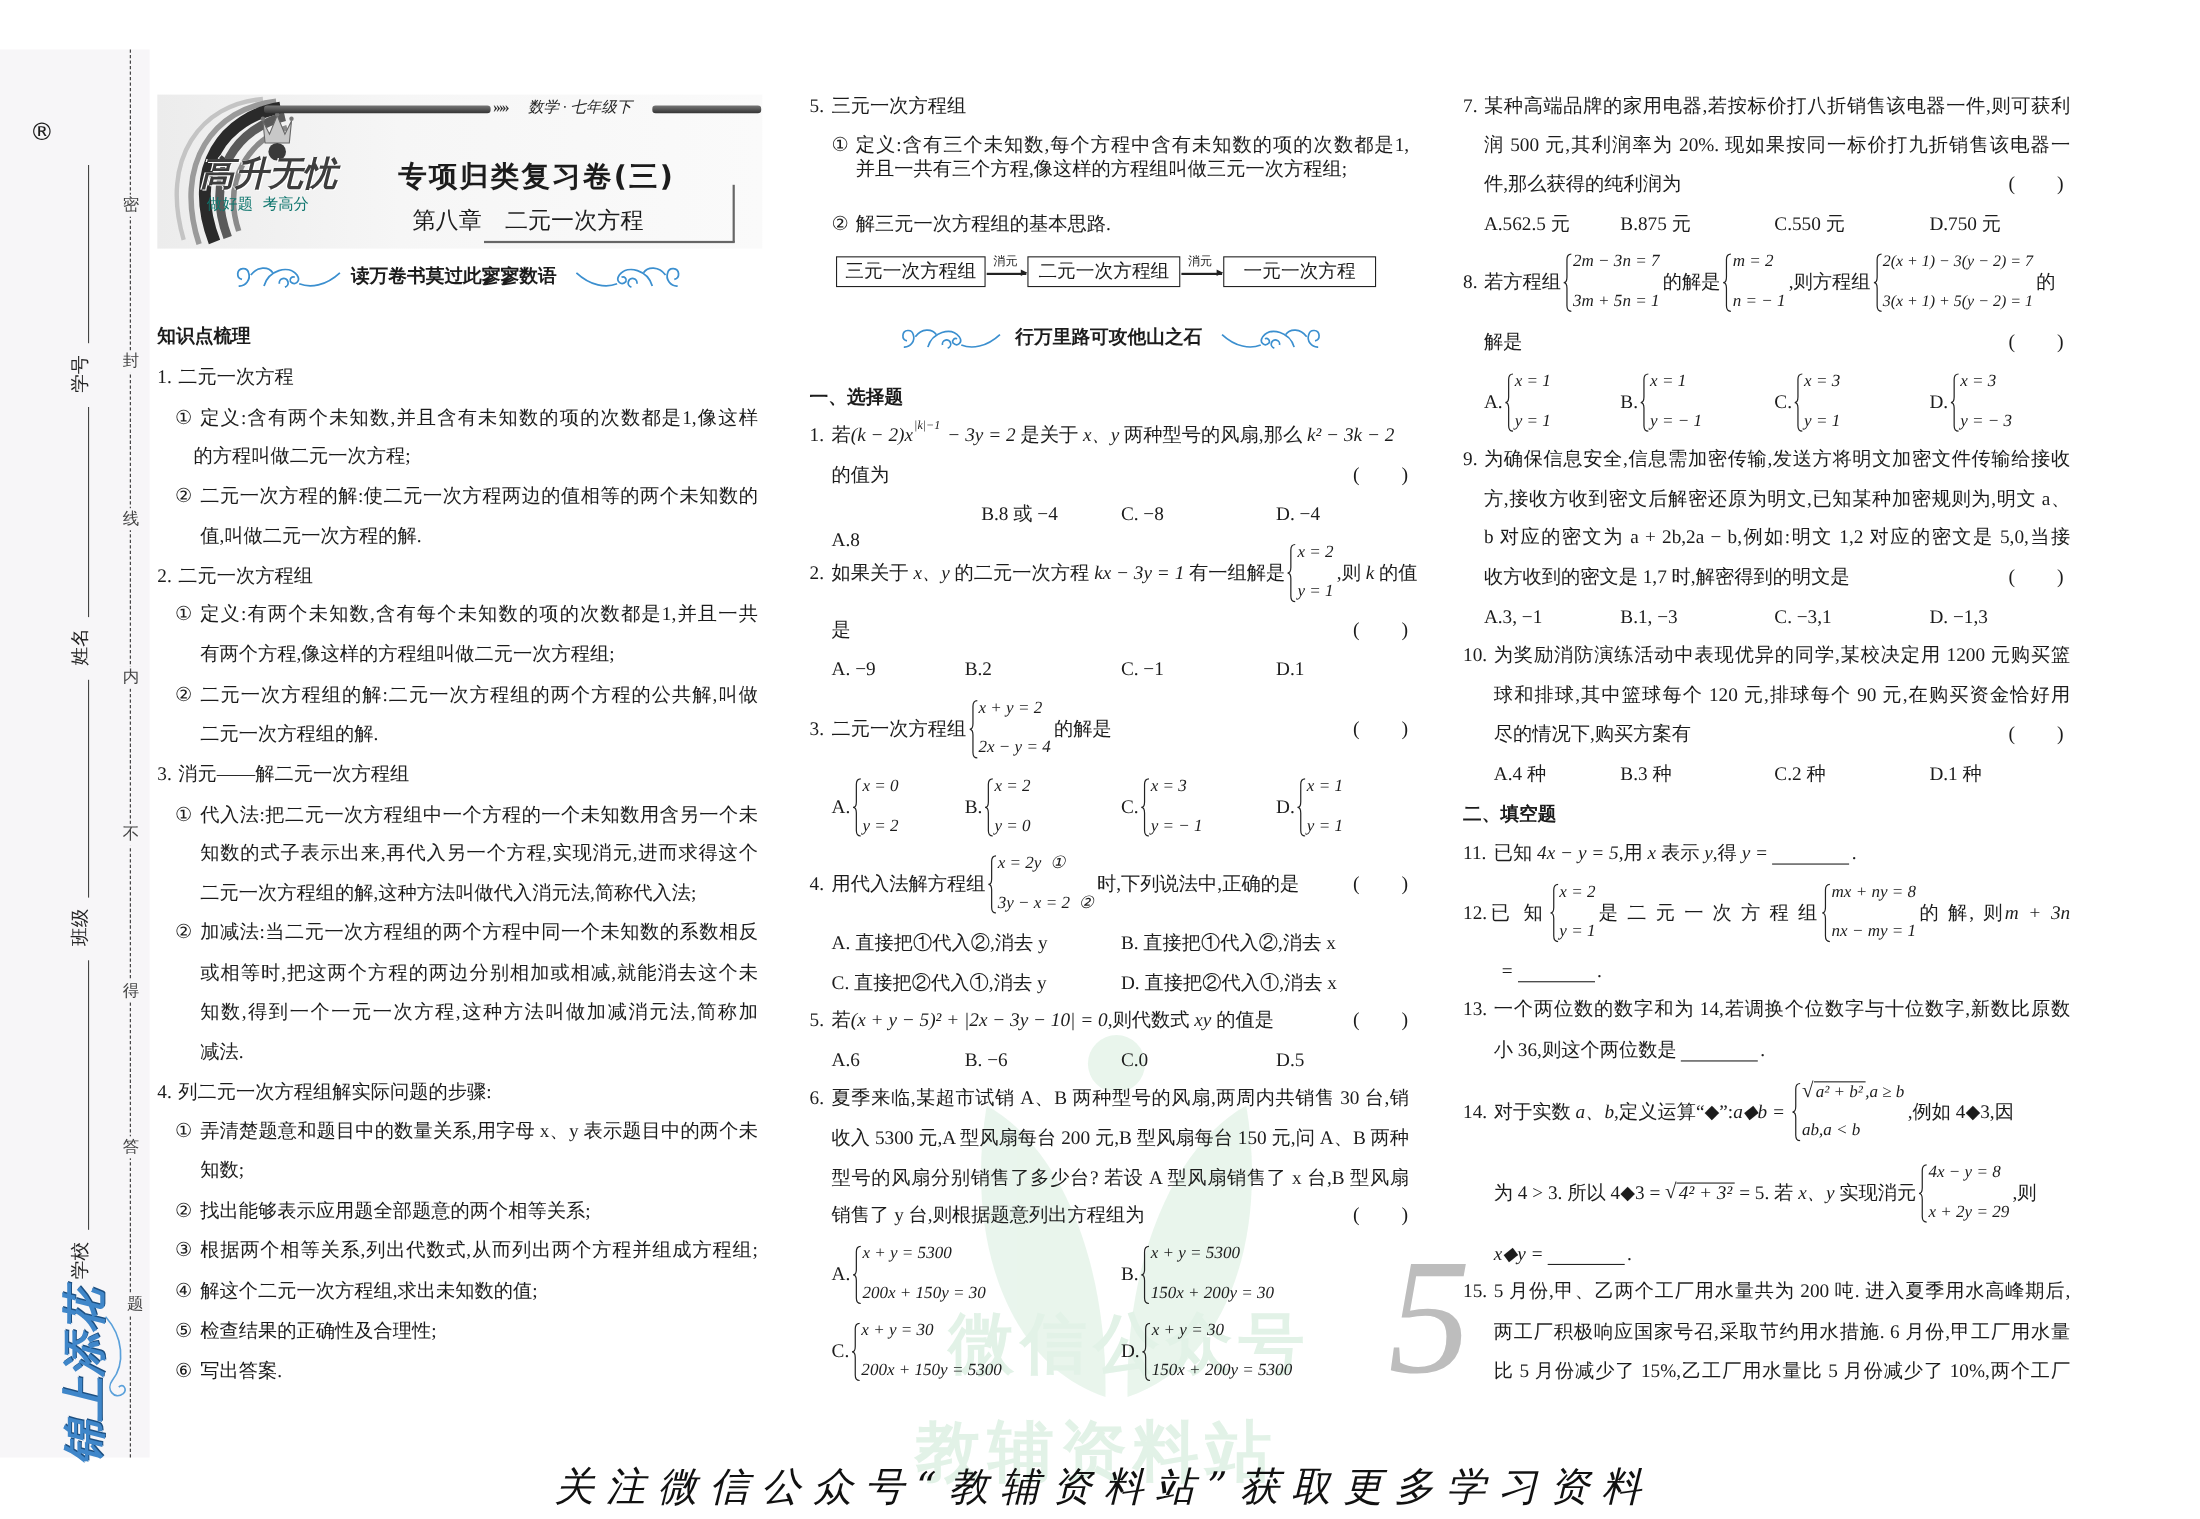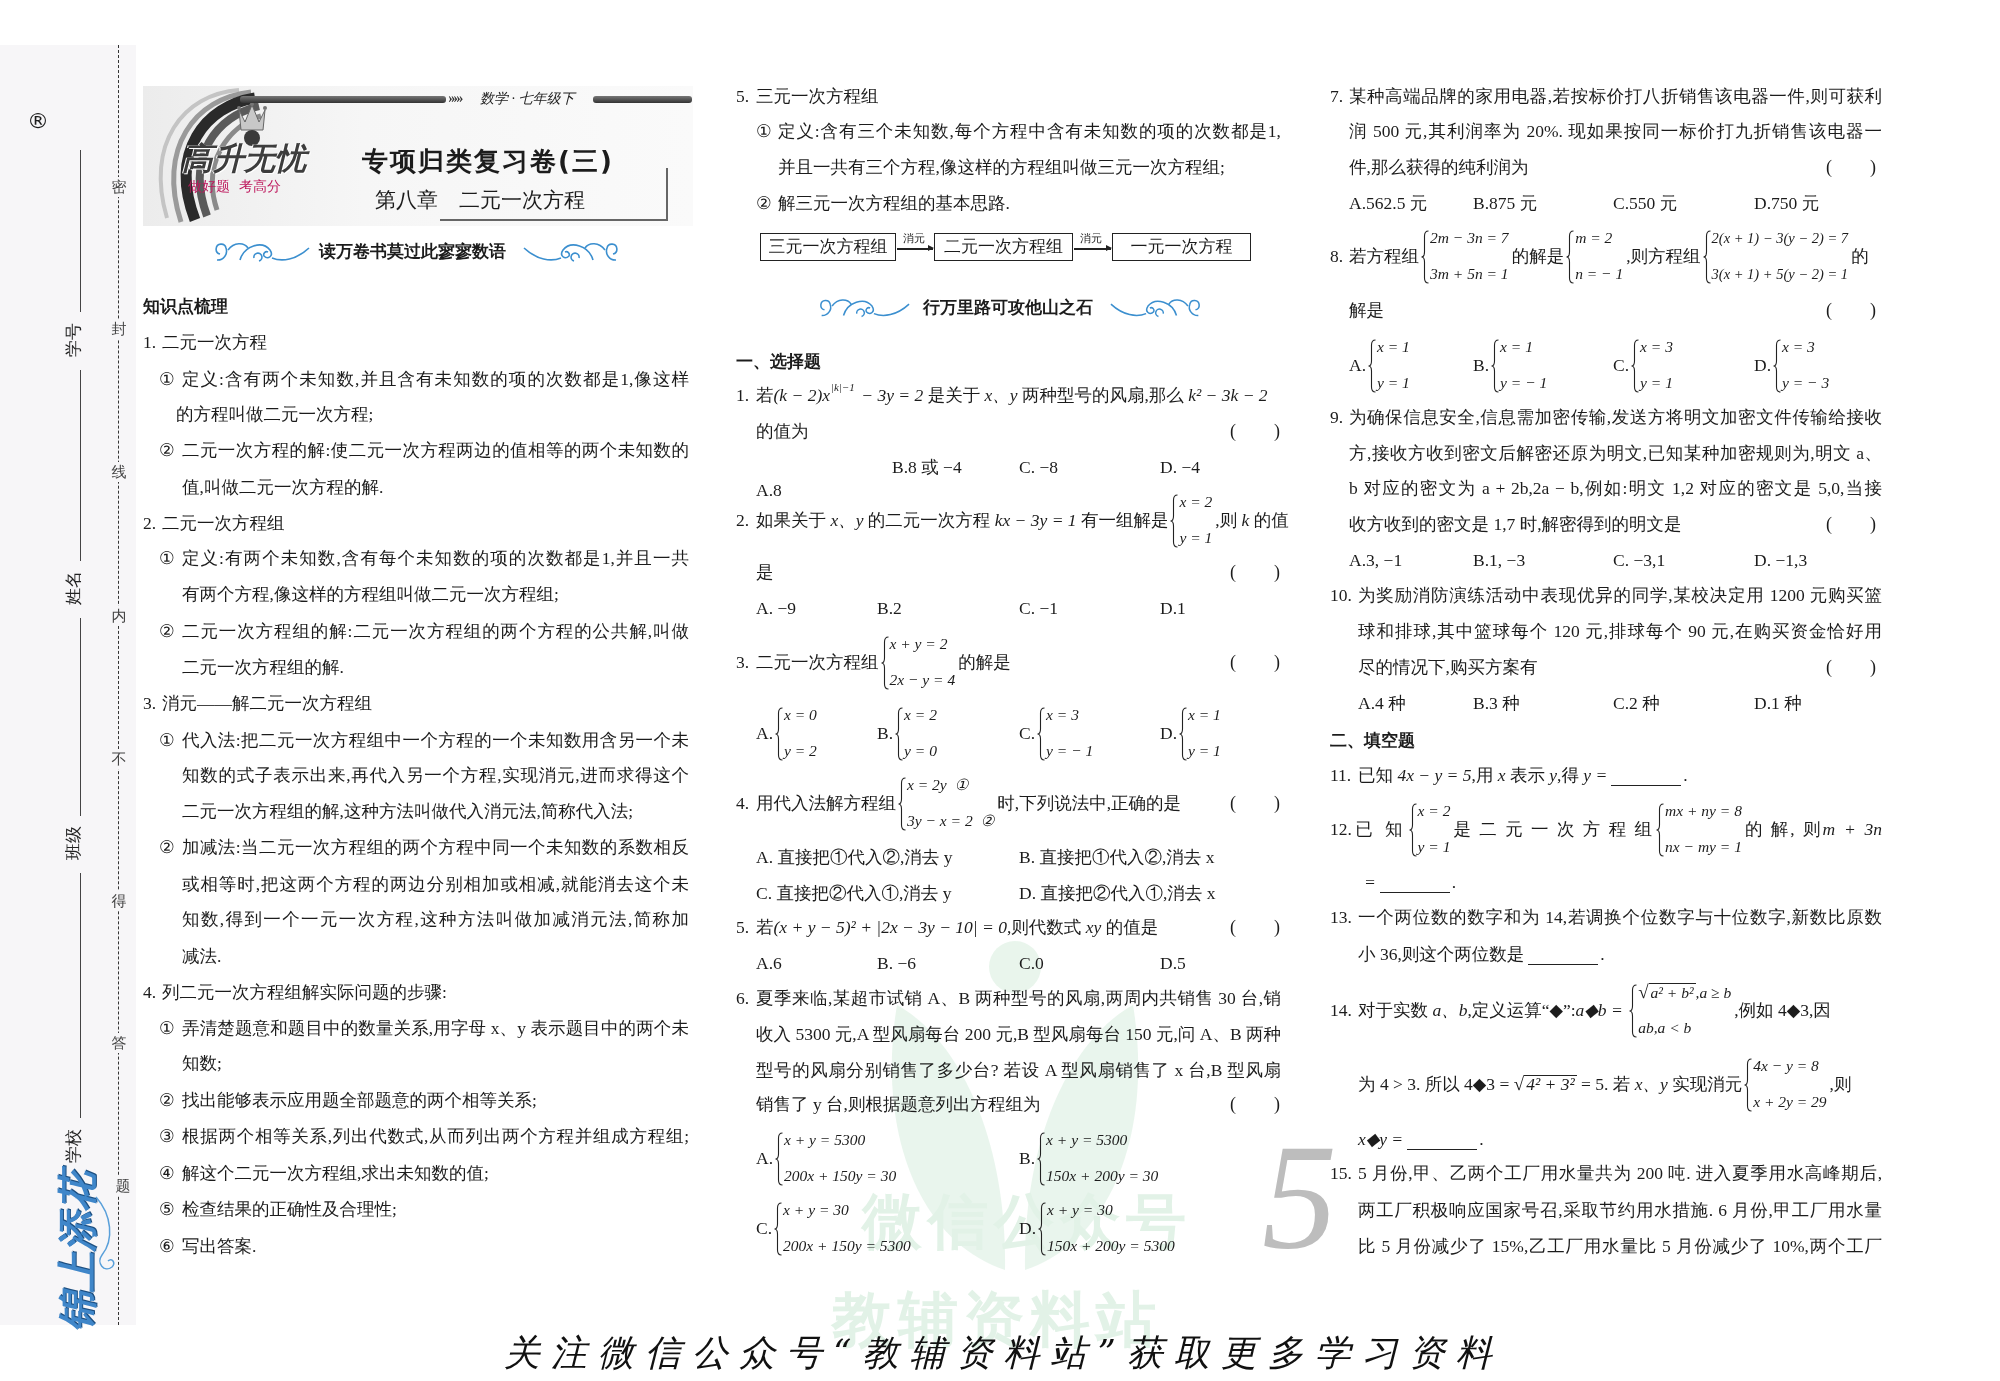--- a/index.html
+++ b/index.html
@@ -87,21 +87,21 @@
   <path d="M118 30 C86 40 58 76 74 124" stroke="#8a8a8a" stroke-width="5" fill="none"></path>
 </svg>
 <svg class="a" style="left:236px;top:100px" width="32" height="48" viewBox="0 0 32 48">
   <path d="M3 10 L9 22 L16 5 L23 22 L29 10 L27 30 L5 30 Z" fill="#c8c8c8" stroke="#666" stroke-width="1"></path>
   <circle cx="3" cy="8" r="2" fill="#777"></circle>
     <circle cx="16" cy="4" r="2" fill="#777"></circle>
     <circle cx="29" cy="8" r="2" fill="#777"></circle>
   <circle cx="16" cy="38" r="8" fill="#3a3a3a"></circle>
 </svg>
 <div class="a" style="left:182px;top:140px;font-size:31px;line-height:36px;font-weight:bold;font-style:italic;color:#3d3d3d;font-family:'DejaVu Sans',sans-serif;text-shadow:1px 1px 0 #fff,-1px 0 0 #fff">高升无忧</div>
-<div class="a" style="left:188px;top:177px;font-size:14px;line-height:18px;color:#be185d;white-space:pre;font-family:'DejaVu Sans',sans-serif">做好题  考高分</div>
+<div class="a" style="left:188px;top:177px;font-size:14px;line-height:18px;color:#0f766e;white-space:pre;font-family:'DejaVu Sans',sans-serif">做好题  考高分</div>
 
 <div class="a bar" style="left:240px;top:96px;width:206px"></div>
 <div class="a" style="left:448px;top:89px;font-size:14px;line-height:20px;font-weight:bold;letter-spacing:-2px;color:#333">›››››</div>
 <div class="a" style="left:480px;top:89px;font-size:14px;line-height:20px;font-style:italic;color:#222;white-space:pre">数学 · 七年级下</div>
 <div class="a bar" style="left:593px;top:96px;width:99px"></div>
 
 <div class="a" style="left:362px;top:145px;font-size:26px;line-height:32px;font-weight:bold;letter-spacing:2px;font-family:'DejaVu Sans',sans-serif;white-space:nowrap">专项归类复习卷(三)</div>
 <div class="a" style="left:375px;top:187px;font-size:21px;line-height:26px;font-family:'DejaVu Sans',sans-serif">第八章</div>
 <div class="a" style="left:459px;top:187px;font-size:21px;line-height:26px;font-family:'DejaVu Sans',sans-serif">二元一次方程</div>
 <div class="a" style="left:666px;top:168px;width:1.5px;height:52px;background:#666"></div>
@@ -151,21 +151,21 @@
 <div class="ln" style="left:159px;top:1010px"><span class="num" style="width:23px">①</span><span class="j" style="width:507px">弄清楚题意和题目中的数量关系,用字母 x、y 表示题目中的两个未</span></div>
 <div class="ln" style="left:182px;top:1045px">知数;</div>
 <div class="ln" style="left:159px;top:1082px"><span class="num" style="width:23px">②</span><span>找出能够表示应用题全部题意的两个相等关系;</span></div>
 <div class="ln" style="left:159px;top:1118px"><span class="num" style="width:23px">③</span><span class="j" style="width:507px">根据两个相等关系,列出代数式,从而列出两个方程并组成方程组;</span></div>
 <div class="ln" style="left:159px;top:1155px"><span class="num" style="width:23px">④</span><span>解这个二元一次方程组,求出未知数的值;</span></div>
 <div class="ln" style="left:159px;top:1191px"><span class="num" style="width:23px">⑤</span><span>检查结果的正确性及合理性;</span></div>
 <div class="ln" style="left:159px;top:1228px"><span class="num" style="width:23px">⑥</span><span>写出答案.</span></div>
 
 <div class="ln" style="left:736px;top:78px"><span class="num" style="width:20px">5.</span><span>三元一次方程组</span></div>
 <div class="ln" style="left:756px;top:113px"><span class="num" style="width:22px">①</span><span class="j" style="width:503px">定义:含有三个未知数,每个方程中含有未知数的项的次数都是1,</span></div>
-<div class="ln" style="left:778px;top:149px">并且一共有三个方程,像这样的方程组叫做三元一次方程组;</div>
+<div class="ln" style="left:778px;top:135px">并且一共有三个方程,像这样的方程组叫做三元一次方程组;</div>
 <div class="ln" style="left:756px;top:185px"><span class="num" style="width:22px">②</span><span>解三元一次方程组的基本思路.</span></div>
 
 <div class="box" style="left:760px;top:233px;width:136px">三元一次方程组</div>
 <div class="alabel" style="left:903px;top:232px">消元</div>
 <div class="arrow" style="left:897px;top:248px;width:36px"></div>
 <div class="box" style="left:934px;top:233px;width:139px">二元一次方程组</div>
 <div class="alabel" style="left:1080px;top:232px">消元</div>
 <div class="arrow" style="left:1074px;top:248px;width:37px"></div>
 <div class="box" style="left:1112px;top:233px;width:139px">一元一次方程</div>
 

